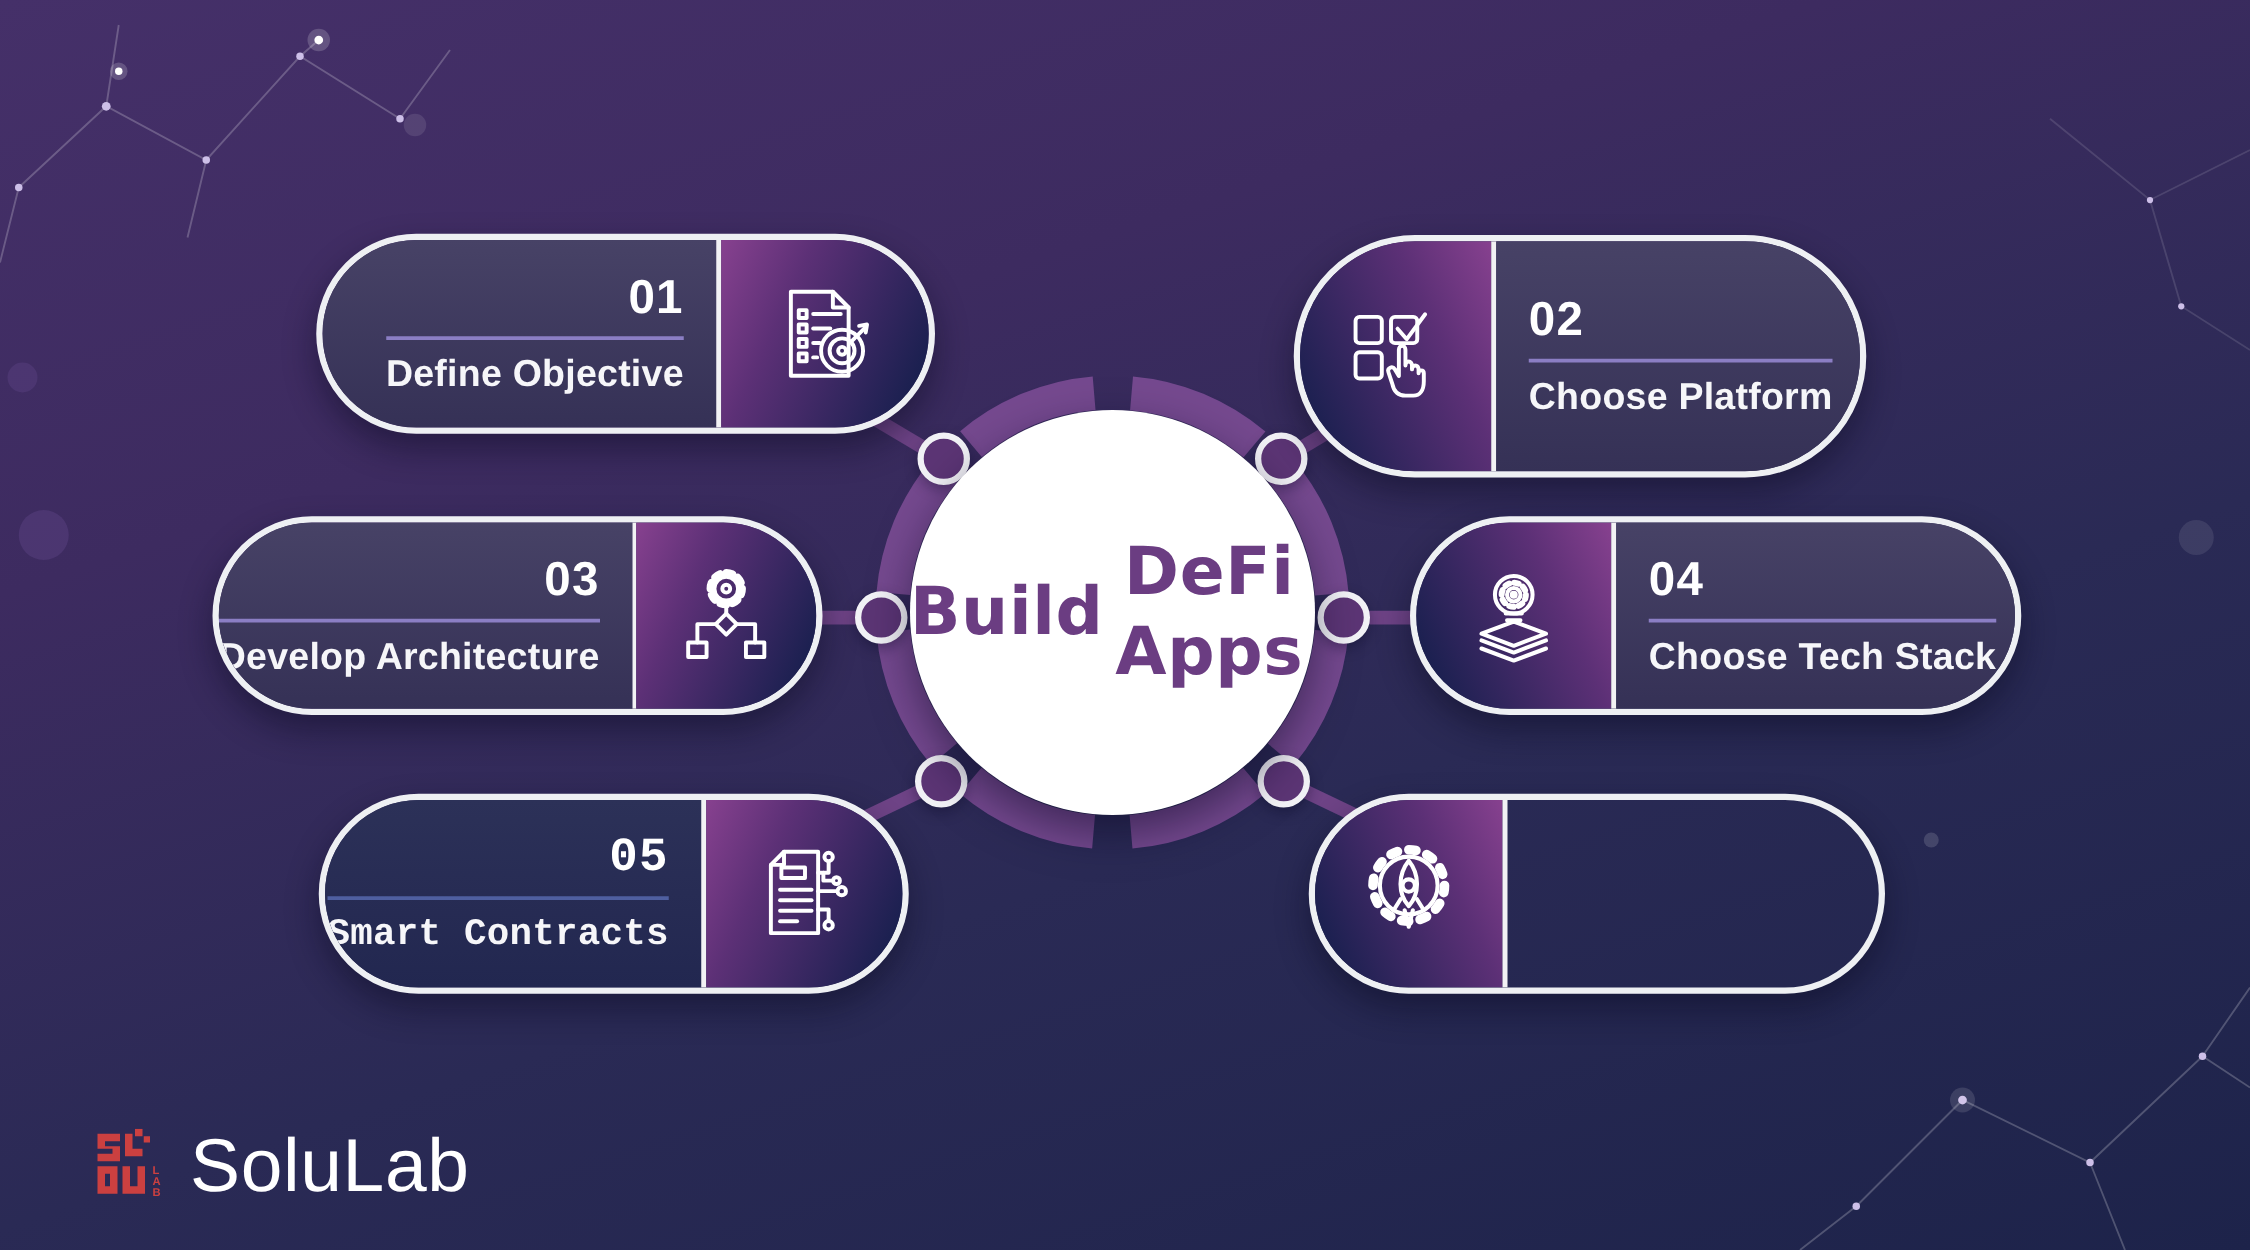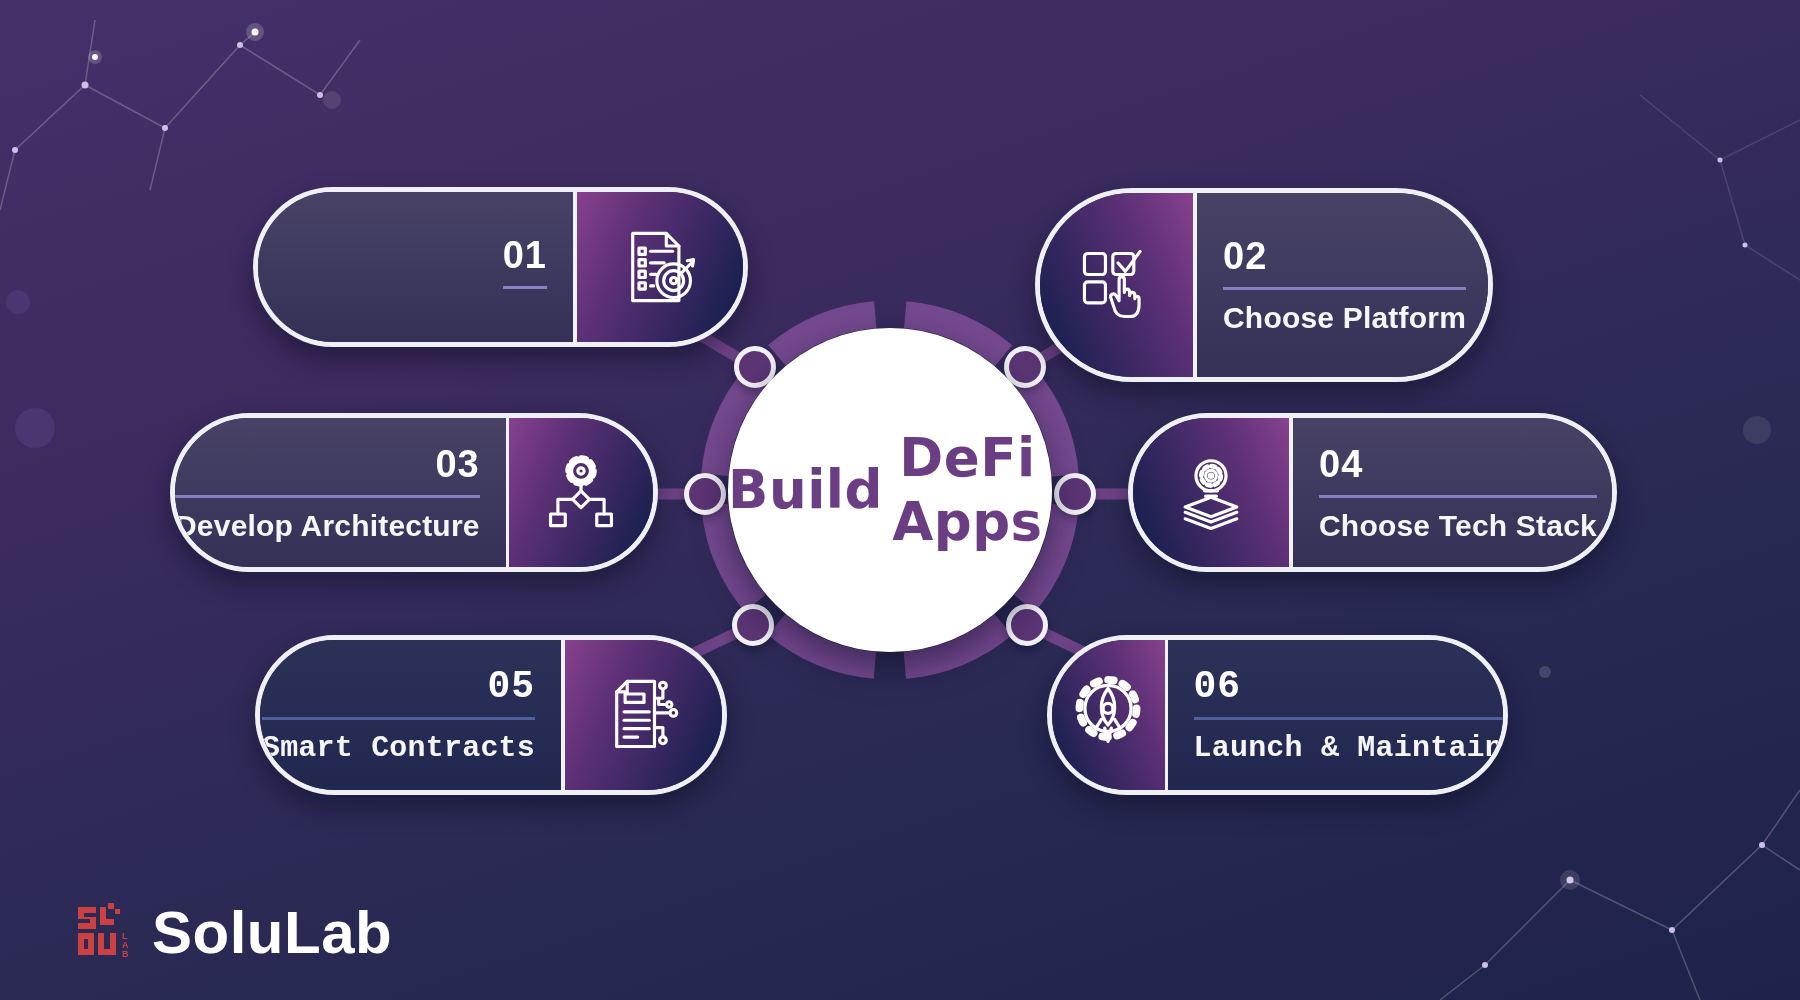--- a/index.html
+++ b/index.html
@@ -44,21 +44,21 @@
   .step-rule{align-self:stretch;height:3px;margin:9px 0 11px;background:var(--underline);}
   .row3 .step-rule{background:var(--underline-row3);}
   .step-label{font-size:30px;font-weight:bold;color:#f6f6f9;white-space:nowrap;letter-spacing:.2px;}
   .iz{display:flex;align-items:center;justify-content:center;}
   .iz.cap-right{background:linear-gradient(115deg,var(--icon-purple) 0%,var(--icon-mid) 32%,var(--icon-navy) 88%);}
   .iz.cap-left{background:linear-gradient(245deg,var(--icon-purple) 0%,var(--icon-mid) 32%,var(--icon-navy) 88%);}
   .divider{width:4px;background:#f2f2f4;}
   .step-icon{stroke:#ffffff;fill:none;stroke-width:3;stroke-linecap:round;stroke-linejoin:round;}
   
   .logo{position:absolute;left:74px;top:898px;display:flex;align-items:center;gap:16px;}
-  .logo-text{font-size:60px;color:#ffffff;font-weight:bold;letter-spacing:.5px;}
+  .logo-text{font-size:60px;color:#ffffff;font-weight:normal;letter-spacing:.5px;}
 </style>
 </head>
 <body>
 
 <div class="stage">
 
   <svg class="layer">
     <g stroke="rgba(255,255,255,.22)" stroke-width="1.5" fill="none">
       <path d="M15 150 L85 85 L165 128 L240 45 L320 95 L360 40"></path>
       <path d="M85 85 L95 20 M240 45 L255 32 M165 128 L150 190 M15 150 L0 210"></path>
@@ -118,20 +118,21 @@
   <div class="hub-circle">
     <div class="hub-title">Build</div>
     <div class="hub-title">DeFi Apps</div>
   </div>
 
   <div class="pill" style="left:253px;top:187px;width:495px;height:160px;">
     <div class="tz row12 align-r">
       <div class="step-text right">
         <div class="step-num">01</div>
         <div class="step-rule"></div>
+        <div class="step-label">Define Objective</div>
       </div>
     </div>
     <div class="divider"></div>
     <div class="iz cap-right" style="width:166px;">
       <svg class="step-icon" width="84" height="84" viewBox="0 0 80 80">
         <path d="M14 8 h32 l12 12 v52 h-44 z"></path>
           <path d="M46 8 v12 h12"></path>
         <rect x="20" y="22" width="6" height="6"></rect>
           <line x1="31" y1="25" x2="52" y2="25"></line>
         <rect x="20" y="33" width="6" height="6"></rect>
@@ -249,27 +250,20 @@
       <svg class="step-icon" width="88" height="88" viewBox="0 0 80 80">
         <circle cx="40" cy="34" r="26" stroke-width="7" stroke-dasharray="5.2 8.4" fill="none"></circle>
         <circle cx="40" cy="34" r="21"></circle>
         <path d="M40 16 c8 10 8 24 0 33 c-8 -9 -8 -23 0 -33 z"></path>
         <circle cx="40" cy="34" r="4.5"></circle>
         <path d="M34 44 l-5 8 M46 44 l5 8"></path>
         <path d="M37 52 l3 12 3 -12"></path>
       </svg>
     </div>
     <div class="divider"></div>
-    <div class="tz row3 align-l">
-      <div class="step-text left">
-        <div class="step-num">06</div>
-        <div class="step-rule"></div>
-        <div class="step-label">Launch &amp; Maintain</div>
-      </div>
-    </div>
   </div>
 
   <div class="logo">
     <svg width="62" height="60" viewBox="0 0 62 60">
       <g fill="var(--logo-red)">
         <path d="M4 4 h18 v6 h-12 v4 h12 v12 h-18 v-6 h12 v-4 h-12 z"></path>
         <rect x="26" y="4" width="6" height="16"></rect>
           <rect x="26" y="16" width="14" height="6"></rect>
         <rect x="34" y="0" width="6" height="6"></rect>
           <rect x="41" y="6" width="5" height="5"></rect>

